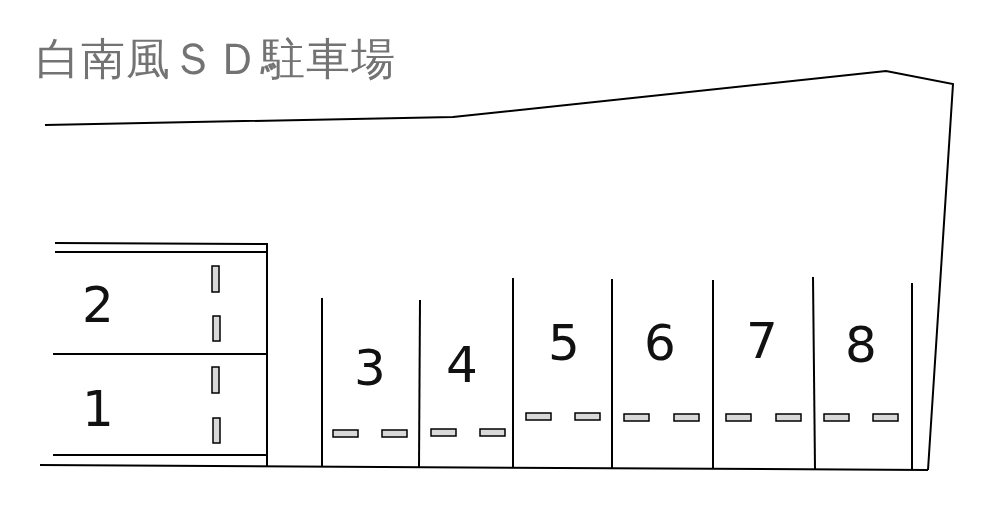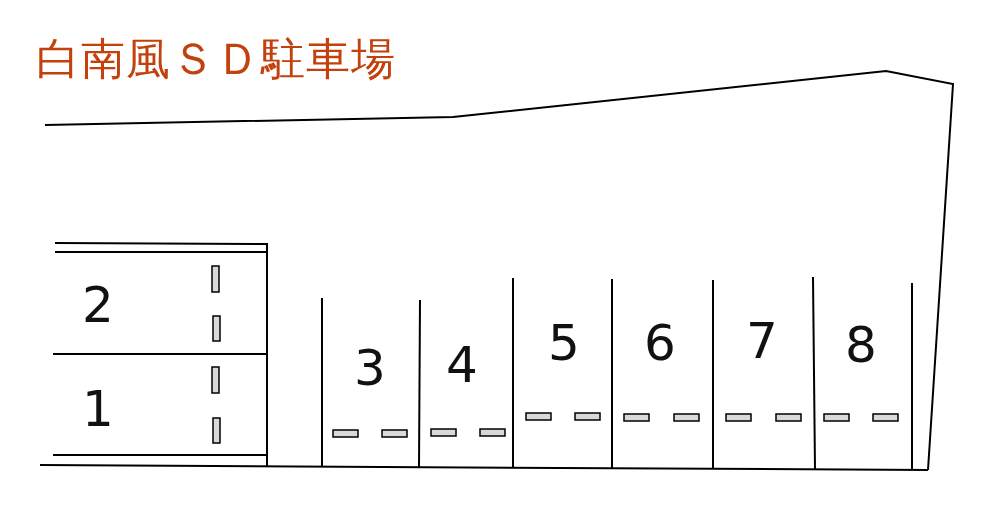--- a/index.html
+++ b/index.html
@@ -1,18 +1,18 @@
 <!DOCTYPE html>
 <html><head>
 <meta charset="utf-8">
 <style>
   html, body { margin: 0; padding: 0; background: #ffffff; }
   body { width: 1003px; height: 514px; position: relative; overflow: hidden; font-family: "DejaVu Sans", sans-serif; }
   svg { position: absolute; left: 0; top: 0; }
-  .title { position: absolute; left: 36px; top: 30px; font-size: 44px; color: #c2410c; letter-spacing: 1px; font-family: Liberation Serif, serif; }
+  .title { position: absolute; left: 36px; top: 30px; font-size: 44px; color: #737373; letter-spacing: 1px; font-family: Liberation Serif, serif; }
   .num { position: absolute; font-size: 50px; color: #111; font-family: "DejaVu Sans", sans-serif; line-height: 1; }
 </style>
 </head>
 <body>
 
 <div class="title">白南風ＳＤ駐車場</div>
 
 <svg width="1003" height="514" viewBox="0 0 1003 514">
   <g stroke="#000" stroke-width="2" fill="none">
 

